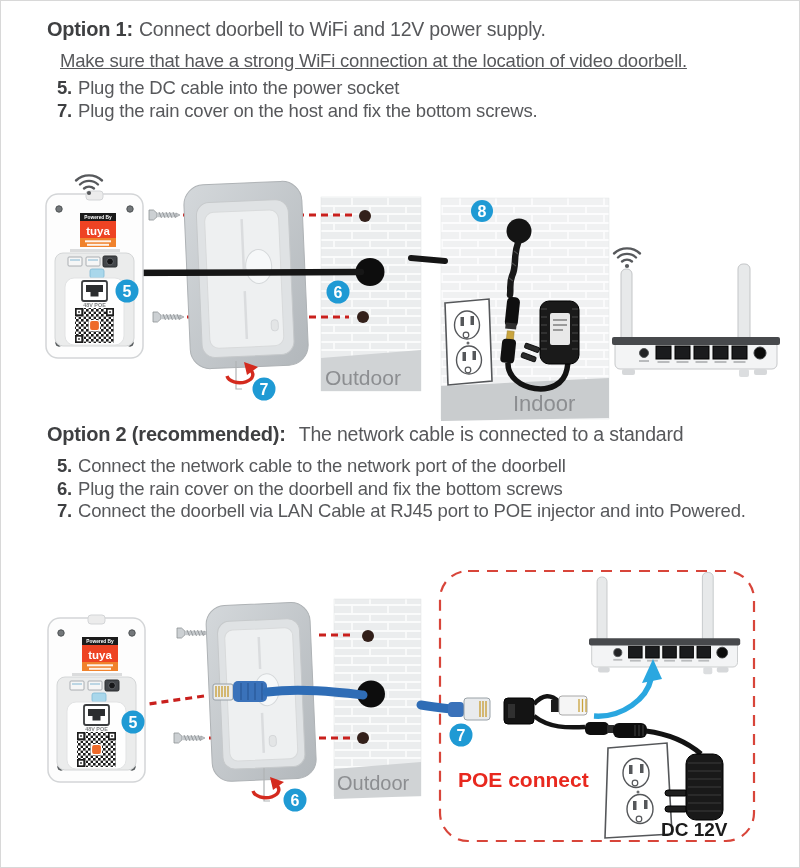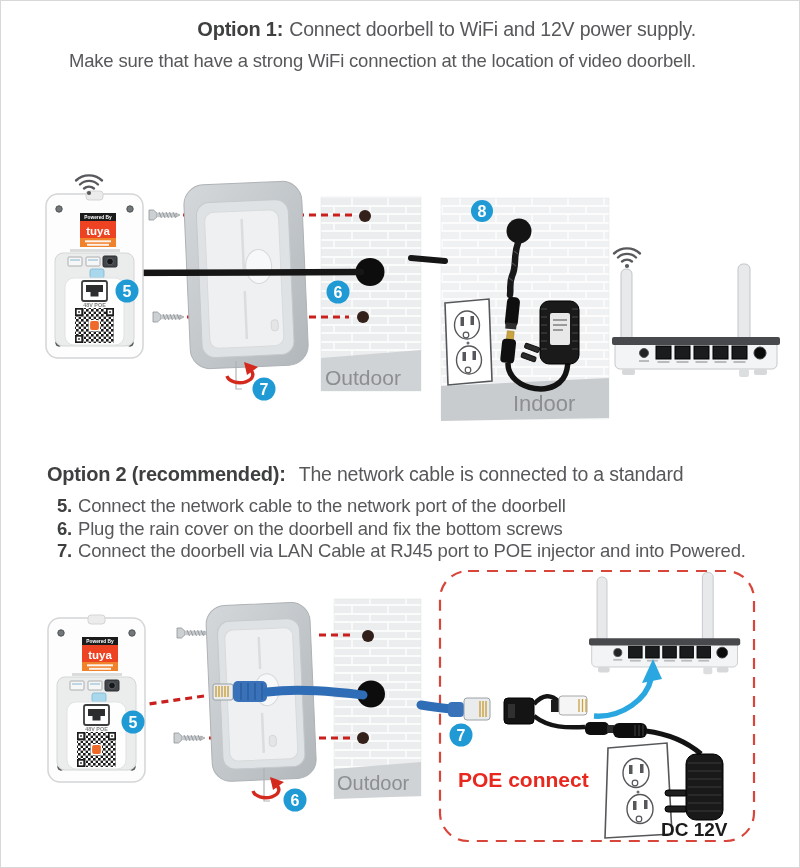--- a/index.html
+++ b/index.html
@@ -2,27 +2,27 @@
 <html><head>
 <meta charset="utf-8">
 <style>
   html,body{margin:0;padding:0;background:#fff;}
   .page{
     position:relative;width:800px;height:868px;box-sizing:border-box;
     background:#ffffff;border:1px solid #d8d8d8;overflow:hidden;
     font-family:"Liberation Sans",sans-serif;
   }
   .copy{position:absolute;left:46px;color:#57585b;}
-  .copy1{top:17px;text-align:right;}
-  .copy2{top:462px;}
+  .copy1{top:17px;}
+  .copy2{top:422px;}
   .h{font-size:19.5px;margin-bottom:9px;white-space:nowrap;}
   .hb{font-weight:bold;color:#3e3f41;font-size:20px;letter-spacing:-0.2px;}
   .ht{margin-left:6px;letter-spacing:-0.2px;}
   .copy2 .ht{margin-left:13px;}
-  .note{margin-left:22px;font-size:18.5px;margin-bottom:5px;letter-spacing:-0.2px;white-space:nowrap;}
+  .note{margin-left:13px;font-size:18.5px;margin-bottom:5px;letter-spacing:-0.2px;white-space:nowrap;text-decoration:underline;}
   .step{font-size:18.5px;line-height:22.6px;margin-left:10px;letter-spacing:-0.2px;white-space:nowrap;}
   .step b{color:#3e3f41;margin-right:6px;}
   svg.diagram{position:absolute;left:0;display:block;}
   #svg1{top:170px;}
   #svg2{top:565px;}
   svg text{font-family:"Liberation Sans",sans-serif;}
   .badge-t{fill:#ffffff;font-size:16px;font-weight:bold;text-anchor:middle;}
   .wall-t{fill:#8c8e91;font-size:21px;}
   .poe-t{fill:#e8281e;font-size:21px;font-weight:bold;}
   .dc-t{fill:#1b1b1b;font-size:19px;font-weight:bold;}
@@ -33,20 +33,22 @@
 </head>
 <body>
 
 <div class="page">
 
   <div class="copy copy1">
     <div class="h">
       <span class="hb">Option 1:</span><span class="ht">Connect doorbell to WiFi and 12V power supply.</span>
     </div>
     <div class="note">Make sure that have a strong WiFi connection at the location of video doorbell.</div>
+    <div class="step"><b>5.</b><span>Plug the DC cable into the power socket</span></div>
+    <div class="step"><b>7.</b><span>Plug the rain cover on the host and fix the bottom screws.</span></div>
   </div>
 
   <div class="copy copy2">
     <div class="h">
       <span class="hb">Option 2 (recommended):</span><span class="ht">The network cable is connected to a standard</span>
     </div>
     <div class="step"><b>5.</b><span>Connect the network cable to the network port of the doorbell</span></div>
     <div class="step"><b>6.</b><span>Plug the rain cover on the doorbell and fix the bottom screws</span></div>
     <div class="step"><b>7.</b><span>Connect the doorbell via LAN Cable at RJ45 port to POE injector and into Powered.</span></div>
   </div>

